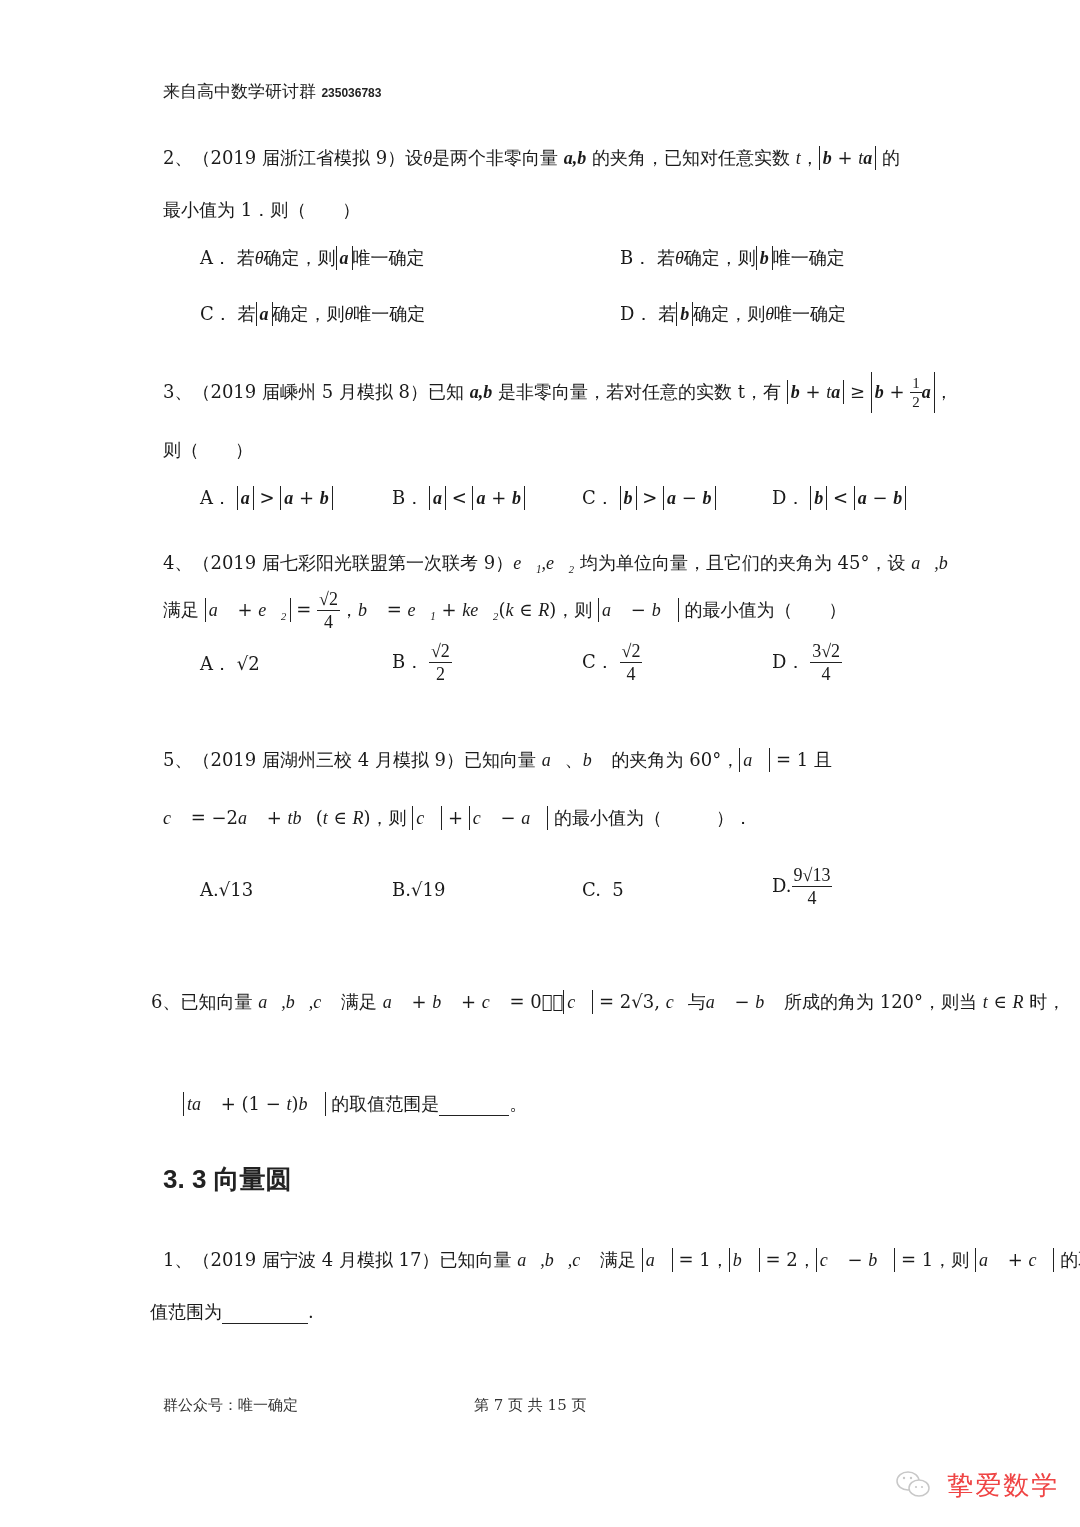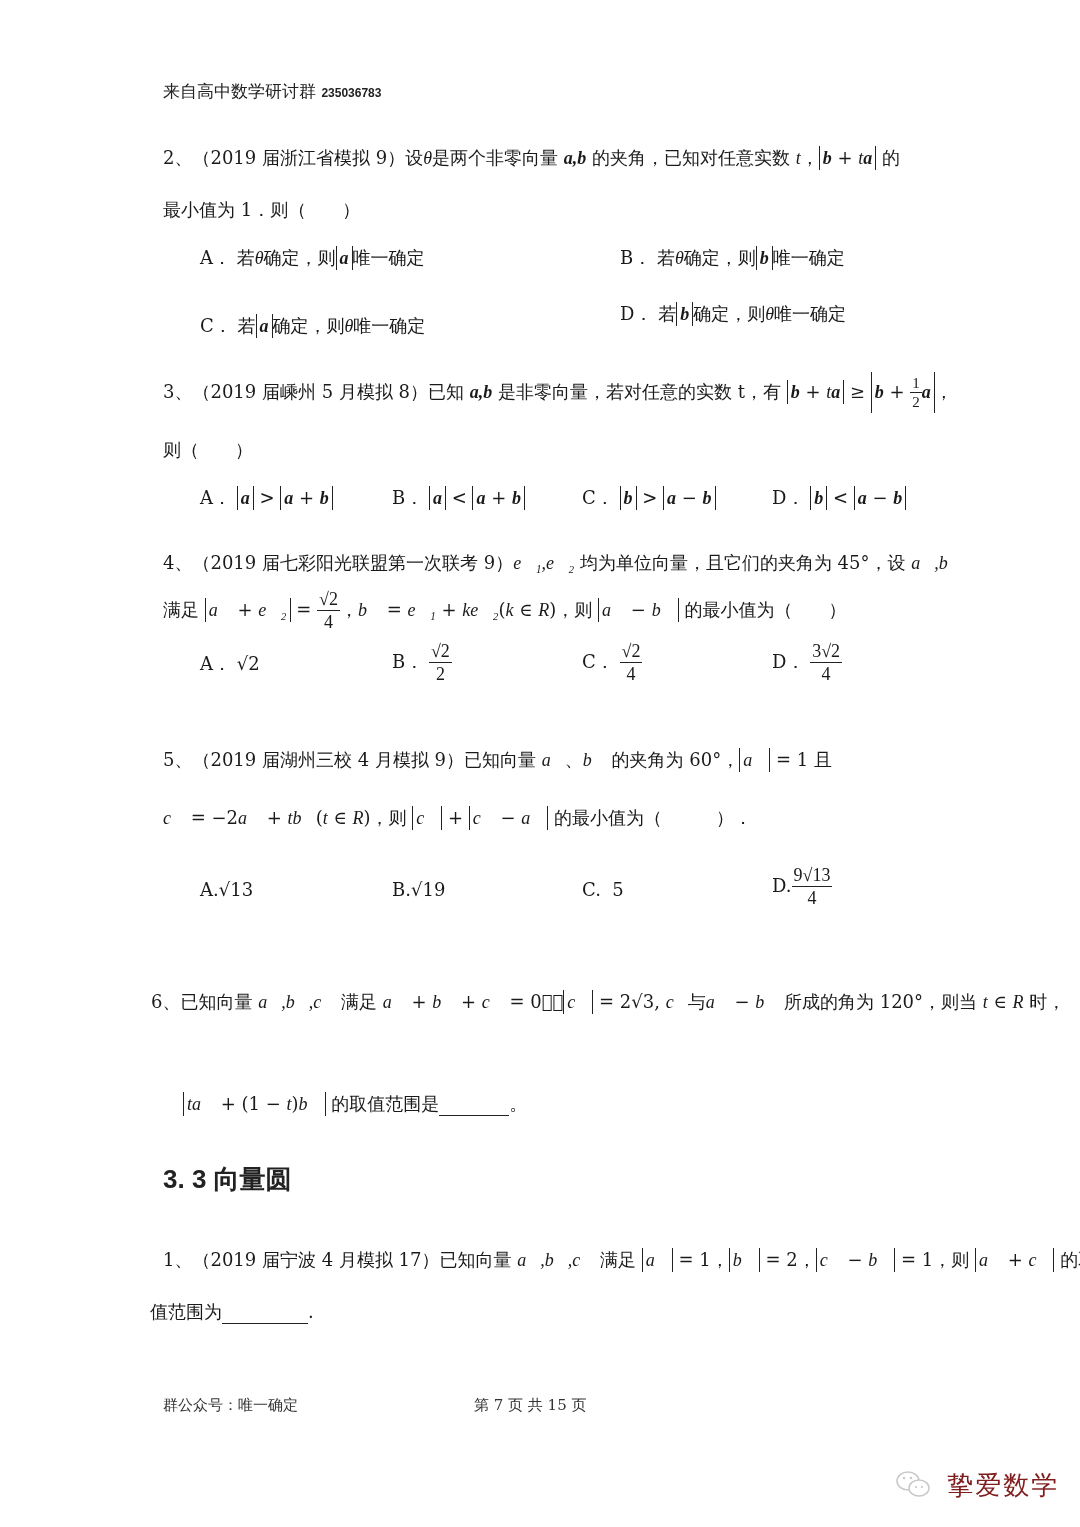--- a/index.html
+++ b/index.html
@@ -9,21 +9,21 @@
   .hdr{left:163px;top:80px;font-family:"DejaVu Sans","Liberation Sans",sans-serif;font-size:17px;color:#222;}
   .hdr b{font-family:"Liberation Sans",sans-serif;font-weight:bold;font-size:12px;}
   .q{font-size:18px;line-height:24px;}
   .m{font-family:"Liberation Serif",serif;font-style:italic;}
   .bi{font-family:"Liberation Serif",serif;font-style:italic;font-weight:bold;}
   .abs-bar{display:inline-block;border-left:1px solid #222;border-right:1px solid #222;padding:0 3px;text-align:center;}
   .frac{display:inline-flex;flex-direction:column;align-items:center;vertical-align:middle;font-family:"Liberation Serif",serif;font-size:18px;line-height:22px;}
   .frac .n{border-bottom:1px solid #222;padding:0 2px;}
   .sec{left:163px;top:1162px;font-family:Liberation Sans, sans-serif;font-size:26px;font-weight:bold;color:#222;}
   .foot{top:1396px;font-family:"DejaVu Serif","Liberation Serif",serif;font-size:15px;color:#333;}
-  .wm{left:895px;top:1468px;font-family:"DejaVu Sans","Liberation Sans",sans-serif;font-size:26px;color:#7f1d1d;letter-spacing:2px;}
+  .wm{left:895px;top:1468px;font-family:"DejaVu Sans","Liberation Sans",sans-serif;font-size:26px;color:#ef4444;letter-spacing:2px;}
   .blank{display:inline-block;border-bottom:1px solid #222;width:70px;height:18px;vertical-align:bottom;}
   .blank2{width:86px;}
 </style>
 </head>
 <body>
 
 <div class="abs hdr">
   <span>来自高中数学研讨群</span>
   <b>235036783</b>
 </div>
@@ -31,21 +31,21 @@
 <div class="abs q" style="left:163px;top:146px;">
   2、（2019 届浙江省模拟 9）设<span class="m">θ</span>是两个非零向量 <span class="bi">a,b</span> 的夹角，已知对任意实数 <span class="m">t</span>，<span class="abs-bar"><span class="bi">b</span> + <span class="m">t</span><span class="bi">a</span></span> 的
 </div>
 <div class="abs q" style="left:163px;top:198px;">最小值为 1．则（　　）</div>
 <div class="abs q" style="left:200px;top:246px;">
   <span>A．</span> 若<span class="m">θ</span>确定，则<span class="abs-bar"><span class="bi">a</span></span>唯一确定
 </div>
 <div class="abs q" style="left:620px;top:246px;">
   <span>B．</span> 若<span class="m">θ</span>确定，则<span class="abs-bar"><span class="bi">b</span></span>唯一确定
 </div>
-<div class="abs q" style="left:200px;top:302px;margin-top:12px;">
+<div class="abs q" style="left:200px;top:302px;">
   <span>C．</span> 若<span class="abs-bar"><span class="bi">a</span></span>确定，则<span class="m">θ</span>唯一确定
 </div>
 <div class="abs q" style="left:620px;top:302px;">
   <span>D．</span> 若<span class="abs-bar"><span class="bi">b</span></span>确定，则<span class="m">θ</span>唯一确定
 </div>
 
 <div class="abs q" style="left:163px;top:372px;">
   <span>3、（2019 届嵊州 5 月模拟 8）已知 </span><span class="bi">a,b</span><span> 是非零向量，若对任意的实数 t，有 </span><span class="abs-bar"><span class="bi">b</span> + <span class="m">t</span><span class="bi">a</span></span> ≥ <span class="abs-bar" style="padding:2px 3px;"><span class="bi">b</span> + <span class="frac" style="font-size:15px;line-height:18px;">
         <span class="n">1</span>
         <span>2</span>

